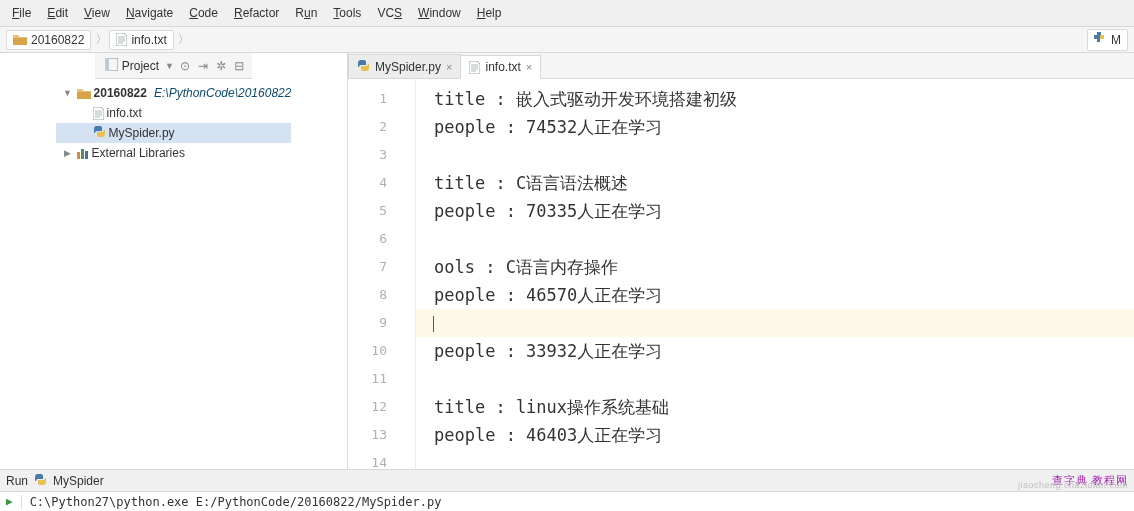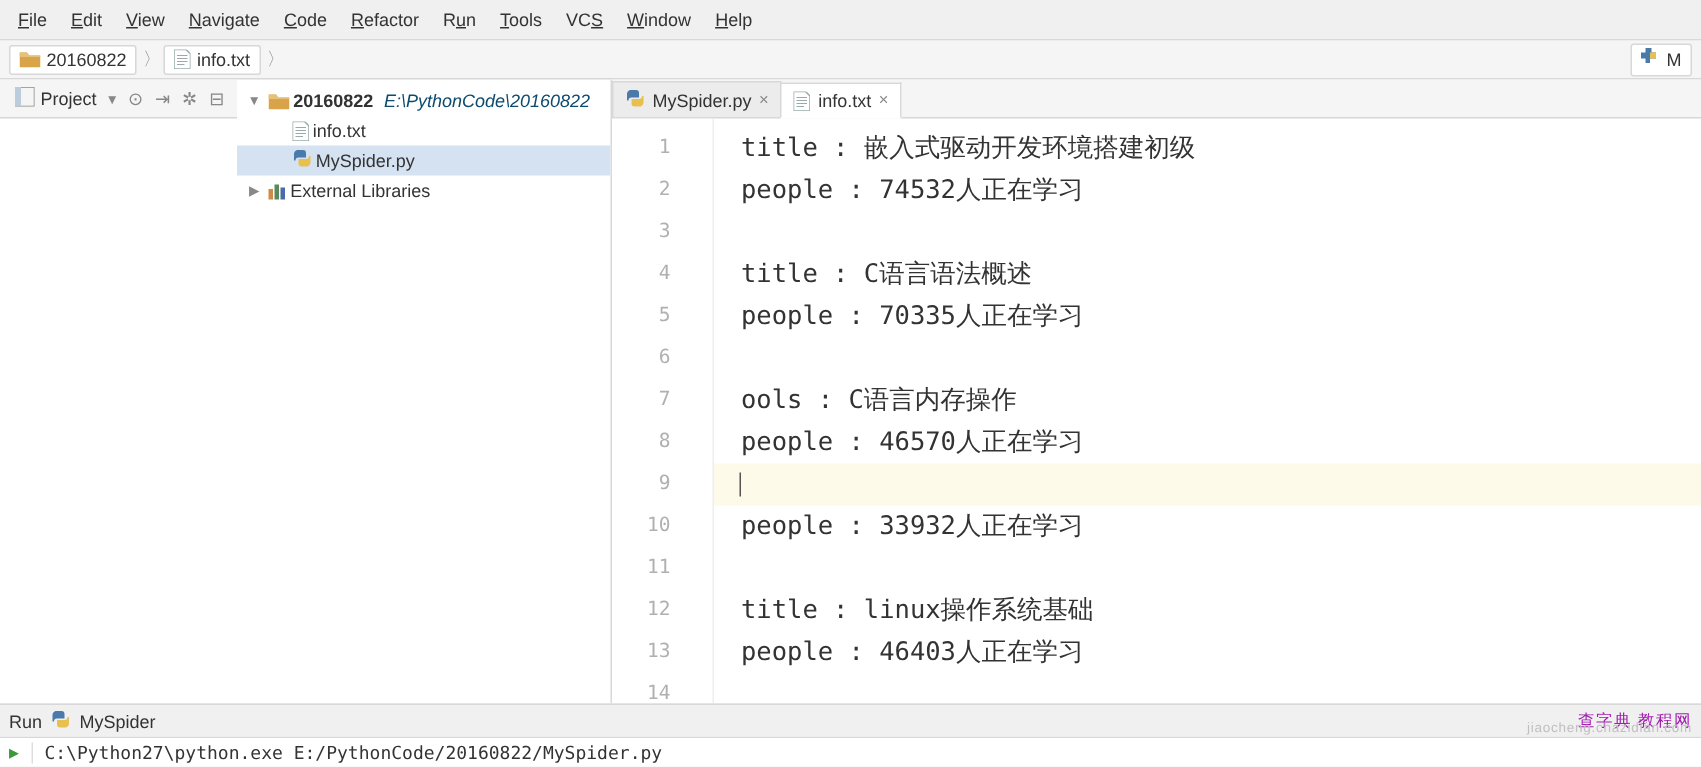--- a/index.html
+++ b/index.html
@@ -65,25 +65,26 @@
   width: 11px; height: 13px;
   display: inline-block;
 }
 .icon-file svg { display:block; }
 .main {
   display: flex;
   flex: 1;
   overflow: hidden;
 }
 .sidebar {
-  width: 408px;
+  width: 348px;
   background: #fff;
   border-right: 1px solid #d8d8d8;
   display: flex;
-  flex-direction: row;
+  flex-direction: column;
+  align-items: center;
 }
 .sidebar-header {
   display: flex;
   align-items: center;
   height: 26px;
   border-bottom: 1px solid #d8d8d8;
   background: #f5f5f5;
   padding: 0 4px;
 }
 .sidebar-title {

